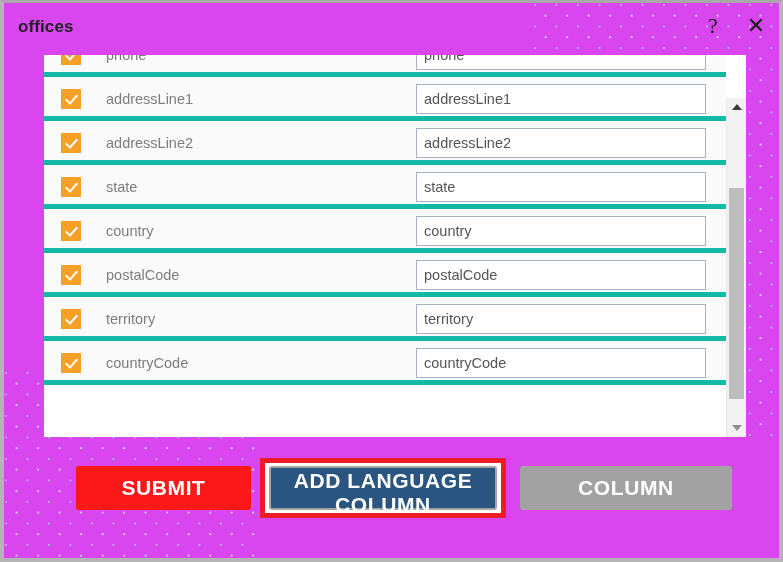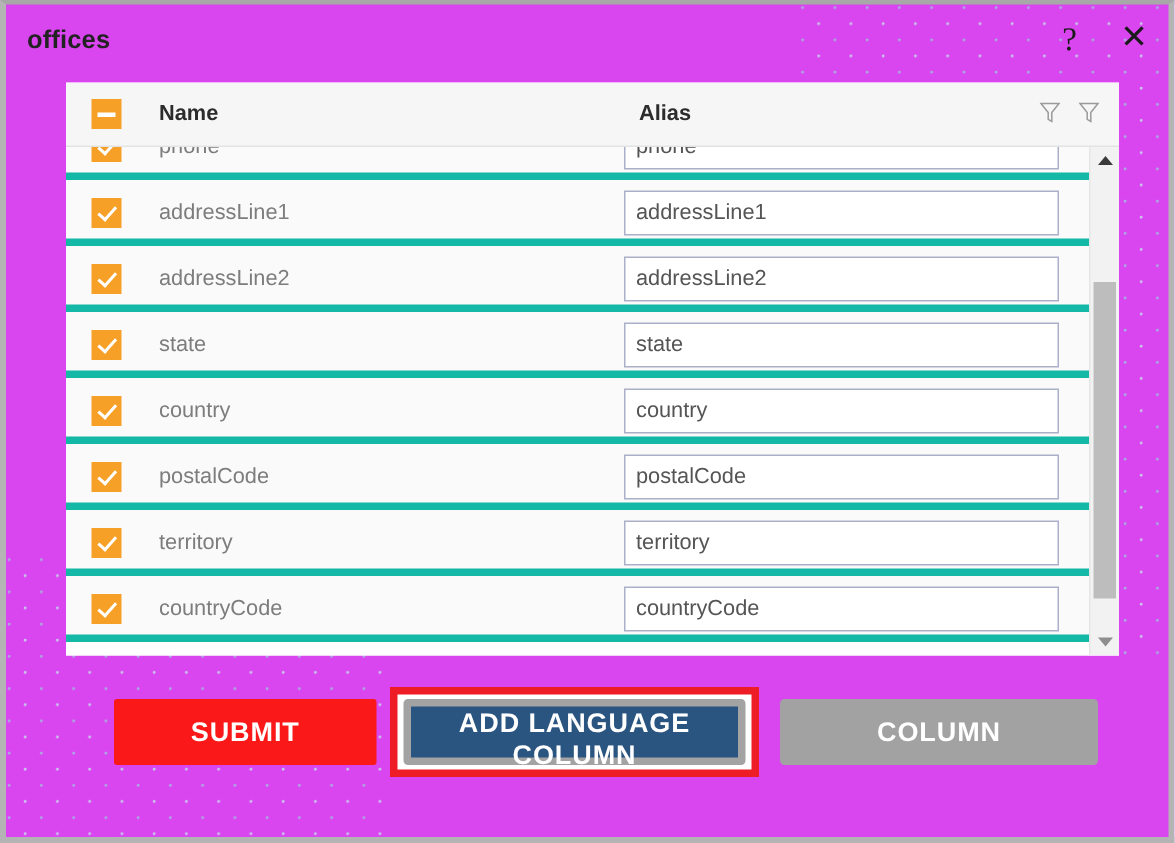--- a/index.html
+++ b/index.html
@@ -260,36 +260,36 @@
     width: 779px;
     height: 70px;
   }
   .btn {
     position: absolute;
     top: 8px;
     height: 44px;
     border: none;
     color: #ffffff;
     font-family: "Liberation Sans", sans-serif;
-    font-size: 18px;
+    font-size: 21px;
     font-weight: bold;
     letter-spacing: 0.6px;
     cursor: pointer;
     border-radius: 2px;
   }
   #submit-button {
     left: 72px;
     width: 175px;
     background: #fa1818;
   }
   #add-language-column-button {
     left: 265px;
     width: 228px;
     background: #2a5580;
-    border: 5px solid #a3a3a3;
+    border: 2px solid #a3a3a3;
     box-sizing: border-box;
     border-radius: 3px;
   }
   #add-language-column-highlight {
     position: absolute;
     left: 256px;
     top: 0px;
     width: 246px;
     height: 60px;
     border: 5px solid #ee1c25;
@@ -315,37 +315,20 @@
   <div id="dialog">
 
     <div id="dialog-header">
       <div id="dialog-title">offices</div>
       <div class="header-icon" id="help-icon">?</div>
       <div class="header-icon" id="close-icon">✕</div>
     </div>
 
     <div id="grid-wrap">
 
-      <div id="grid-header">
-        <div class="cb" id="header-select-all-checkbox"></div>
-
-        <div class="hcell" id="hcell-name">
-          <span class="hlabel">Name</span>
-        </div>
-        <svg class="filter-icon" id="filter-icon-name" viewBox="0 0 14 15">
-          <path d="M1 1 H13 L8.2 7 V13 L5.8 11.6 V7 Z" fill="none" stroke="#9a9a9a" stroke-width="1"></path>
-        </svg>
-
-        <div class="hcell" id="hcell-alias">
-          <span class="hlabel">Alias</span>
-        </div>
-        <svg class="filter-icon" id="filter-icon-alias" viewBox="0 0 14 15">
-          <path d="M1 1 H13 L8.2 7 V13 L5.8 11.6 V7 Z" fill="none" stroke="#9a9a9a" stroke-width="1"></path>
-        </svg>
-      </div>
 
       <div id="grid-body">
         <div id="rows">
             <div class="row">
               <div class="cb cb-check"></div>
               <div class="row-name">phone</div>
               <input type="text" class="alias-input" value="phone" style="">
             </div>
             <div class="row">
               <div class="cb cb-check"></div>

